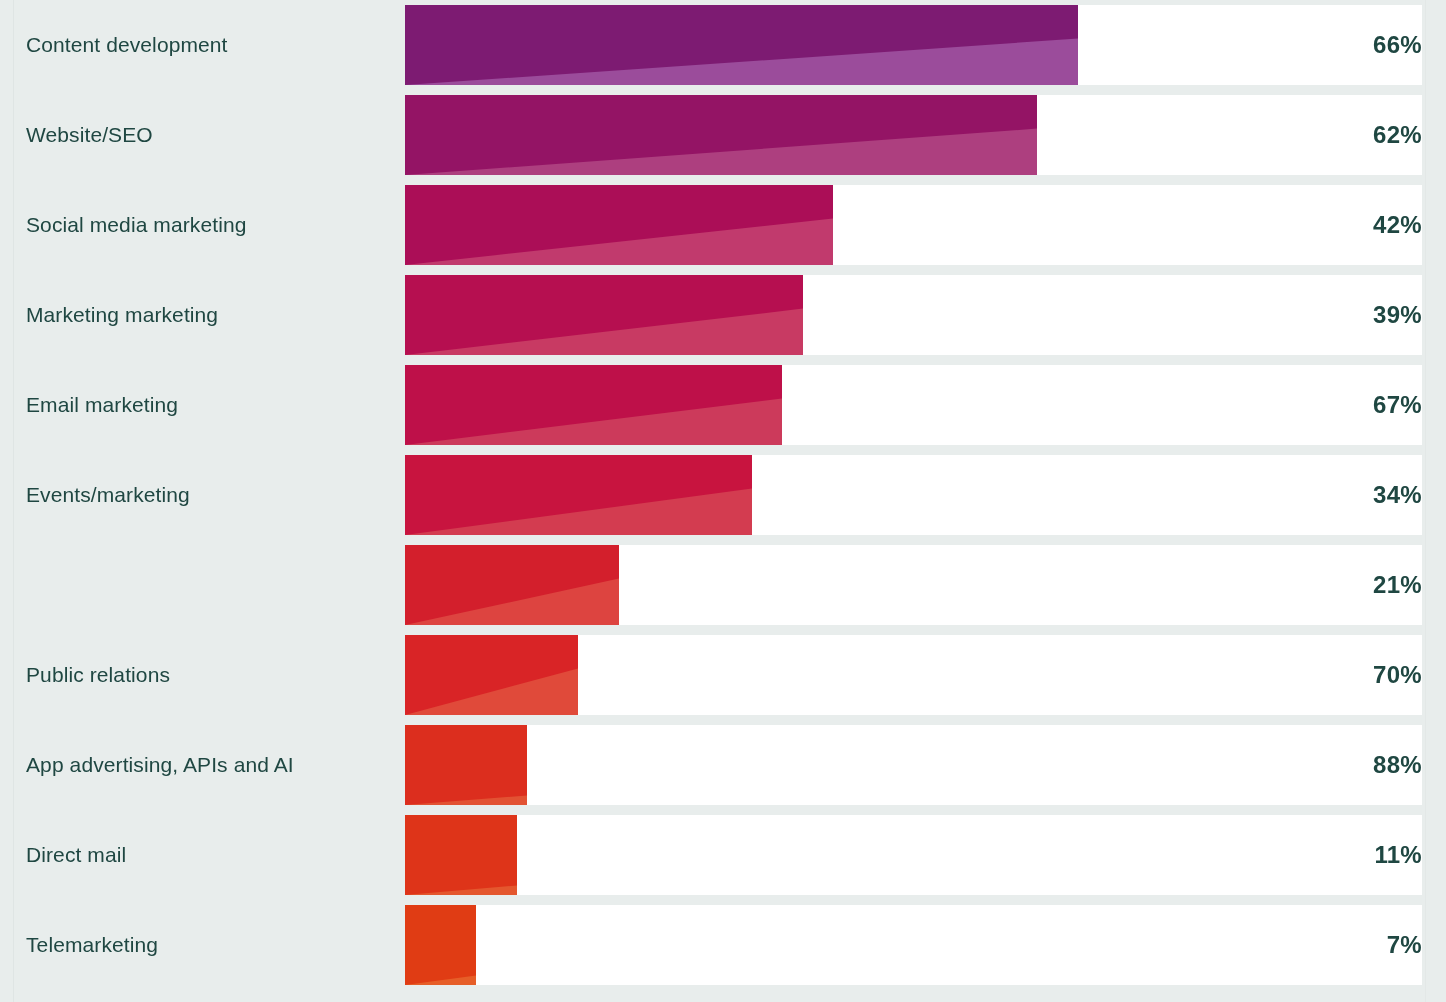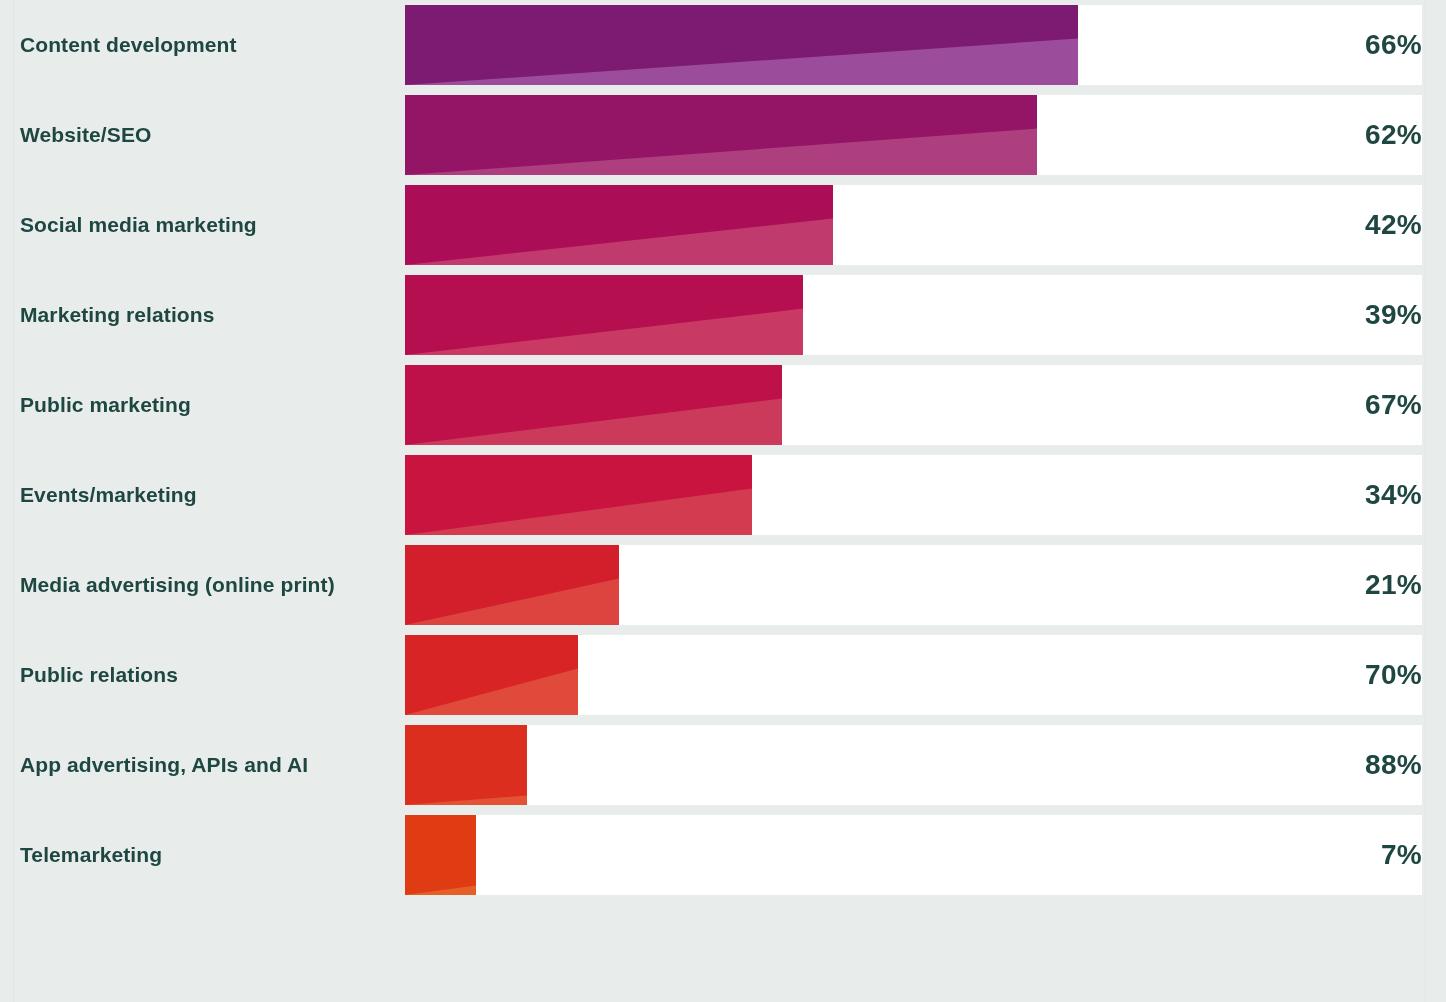--- a/index.html
+++ b/index.html
@@ -48,27 +48,27 @@
     position:absolute;
     left:405px;
     top:0;
     width:1017px;
     height:80px;
     background:#ffffff;
   }
 
   .row-label {
     position:absolute;
-    left:20px;
+    left:26px;
     top:0;
     height:80px;
     display:flex;
     align-items:center;
     font-size:21px;
-    font-weight:700;
+    font-weight:400;
     letter-spacing:0.1px;
     color:#1f4742;
     white-space:nowrap;
   }
 
   .bar {
     position:absolute;
     left:405px;
     top:0;
     height:80px;
@@ -84,21 +84,21 @@
     inset:0;
   }
 
   .row-value {
     position:absolute;
     right:24px;
     top:0;
     height:80px;
     display:flex;
     align-items:center;
-    font-size:28px;
+    font-size:24px;
     font-weight:bold;
     color:#1f4742;
     letter-spacing:0.3px;
   }
 </style>
 </head>
 <body>
 
 <div id="chart-root">
 
@@ -136,51 +136,50 @@
       <div class="row-label">Social media marketing</div>
       <div class="row-value">42%</div>
     </div>
 
     <div class="row">
       <div class="row-band"></div>
       <div class="bar" style="width: 398px;">
         <div class="bar-base" style="background: rgb(182, 15, 80);"></div>
         <div class="bar-wedge" style="background: rgb(200, 58, 99); clip-path: polygon(0% 100%, 100% 42%, 100% 100%);"></div>
       </div>
-      <div class="row-label">Marketing relations</div>
+      <div class="row-label">Marketing marketing</div>
       <div class="row-value">39%</div>
     </div>
 
     <div class="row">
       <div class="row-band"></div>
       <div class="bar" style="width: 377px;">
         <div class="bar-base" style="background: rgb(190, 16, 73);"></div>
         <div class="bar-wedge" style="background: rgb(204, 58, 91); clip-path: polygon(0% 100%, 100% 42%, 100% 100%);"></div>
       </div>
-      <div class="row-label">Public marketing</div>
+      <div class="row-label">Email marketing</div>
       <div class="row-value">67%</div>
     </div>
 
     <div class="row">
       <div class="row-band"></div>
       <div class="bar" style="width: 347px;">
         <div class="bar-base" style="background: rgb(200, 20, 63);"></div>
         <div class="bar-wedge" style="background: rgb(211, 60, 80); clip-path: polygon(0% 100%, 100% 42%, 100% 100%);"></div>
       </div>
       <div class="row-label">Events/marketing</div>
       <div class="row-value">34%</div>
     </div>
 
     <div class="row">
       <div class="row-band"></div>
       <div class="bar" style="width: 214px;">
         <div class="bar-base" style="background: rgb(211, 31, 44);"></div>
         <div class="bar-wedge" style="background: rgb(221, 68, 64); clip-path: polygon(0% 100%, 100% 42%, 100% 100%);"></div>
       </div>
-      <div class="row-label">Media advertising (online print)</div>
       <div class="row-value">21%</div>
     </div>
 
     <div class="row">
       <div class="row-band"></div>
       <div class="bar" style="width: 173px;">
         <div class="bar-base" style="background: rgb(217, 36, 38);"></div>
         <div class="bar-wedge" style="background: rgb(224, 74, 58); clip-path: polygon(0% 100%, 100% 42%, 100% 100%);"></div>
       </div>
       <div class="row-label">Public relations</div>
@@ -190,20 +189,29 @@
     <div class="row">
       <div class="row-band"></div>
       <div class="bar" style="width: 122px;">
         <div class="bar-base" style="background: rgb(220, 46, 30);"></div>
         <div class="bar-wedge" style="background: rgb(226, 82, 51); clip-path: polygon(0% 100%, 100% 88%, 100% 100%);"></div>
       </div>
       <div class="row-label">App advertising, APIs and AI</div>
       <div class="row-value">88%</div>
     </div>
 
+    <div class="row">
+      <div class="row-band"></div>
+      <div class="bar" style="width: 112px;">
+        <div class="bar-base" style="background: rgb(222, 52, 25);"></div>
+        <div class="bar-wedge" style="background: rgb(228, 87, 46); clip-path: polygon(0% 100%, 100% 88%, 100% 100%);"></div>
+      </div>
+      <div class="row-label">Direct mail</div>
+      <div class="row-value">11%</div>
+    </div>
 
     <div class="row">
       <div class="row-band"></div>
       <div class="bar" style="width: 71px;">
         <div class="bar-base" style="background: rgb(224, 60, 20);"></div>
         <div class="bar-wedge" style="background: rgb(230, 94, 40); clip-path: polygon(0% 100%, 100% 88%, 100% 100%);"></div>
       </div>
       <div class="row-label">Telemarketing</div>
       <div class="row-value">7%</div>
     </div>

